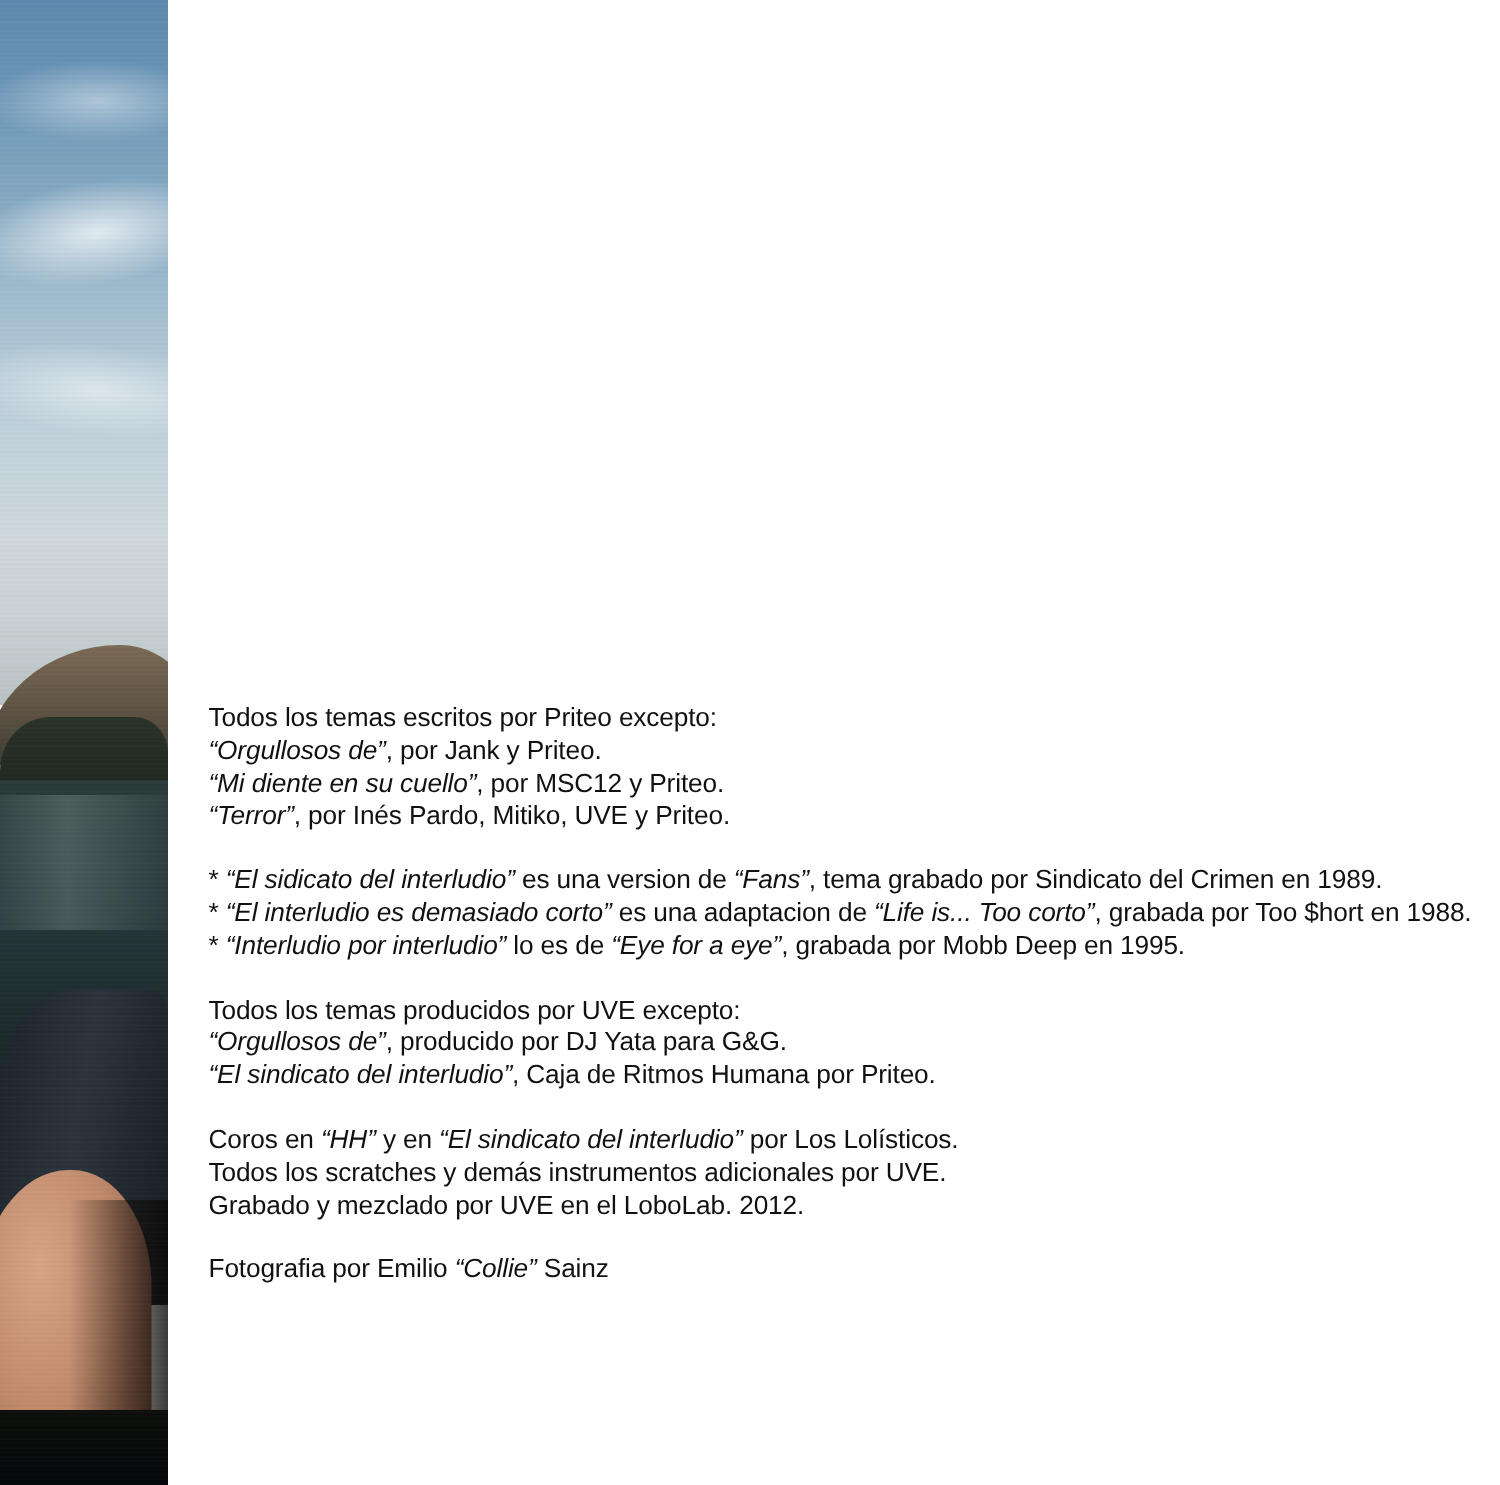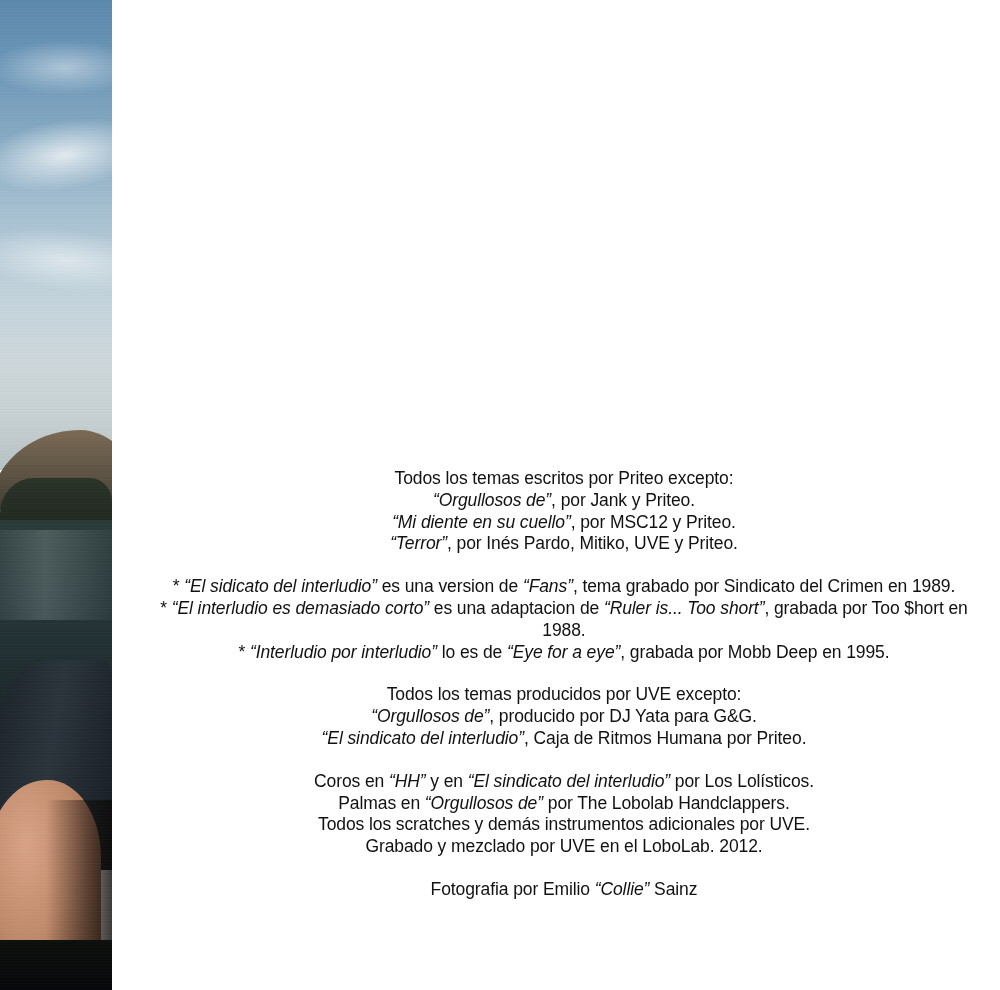--- a/index.html
+++ b/index.html
@@ -121,21 +121,21 @@
   #credits {
     position: absolute;
     left: 139px;
     top: 468px;
     width: 850px;
     color: #111111;
     font-size: 17.5px;
     line-height: 21.8px;
     letter-spacing: -0.1px;
   }
-  .block { margin-bottom: 21px; text-align: center; }
+  .block { margin-bottom: 21px; }
   .line { white-space: pre-wrap; }
   .line i { }
   #footer-block { margin-bottom: 0; }
 </style>
 </head>
 <body>
 
 <div id="page">
 
   <div id="photo-strip">
@@ -157,31 +157,30 @@
 
   <div id="credits">
       <div class="block">
         <div class="line">Todos los temas escritos por Priteo excepto:</div>
         <div class="line"><i>“Orgullosos de”</i>, por Jank y Priteo.</div>
         <div class="line"><i>“Mi diente en su cuello”</i>, por MSC12 y Priteo.</div>
         <div class="line"><i>“Terror”</i>, por Inés Pardo, Mitiko, UVE y Priteo.</div>
       </div>
       <div class="block">
         <div class="line">* <i>“El sidicato del interludio”</i> es una version de <i>“Fans”</i>, tema grabado por Sindicato del Crimen en 1989.</div>
-        <div class="line">* <i>“El interludio es demasiado corto”</i> es una adaptacion de <i>“Ruler is... Too short”</i>, grabada por Too $hort en 1988.</div>
+        <div class="line">* <i>“El interludio es demasiado corto”</i> es una adaptacion de <i>“Life is... Too corto”</i>, grabada por Too $hort en 1988.</div>
         <div class="line">* <i>“Interludio por interludio”</i> lo es de <i>“Eye for a eye”</i>, grabada por Mobb Deep en 1995.</div>
       </div>
       <div class="block">
         <div class="line">Todos los temas producidos por UVE excepto:</div>
         <div class="line"><i>“Orgullosos de”</i>, producido por DJ Yata para G&amp;G.</div>
         <div class="line"><i>“El sindicato del interludio”</i>, Caja de Ritmos Humana por Priteo.</div>
       </div>
       <div class="block">
         <div class="line">Coros en <i>“HH”</i> y en <i>“El sindicato del interludio”</i> por Los Lolísticos.</div>
-        <div class="line">Palmas en <i>“Orgullosos de”</i> por The Lobolab Handclappers.</div>
         <div class="line">Todos los scratches y demás instrumentos adicionales por UVE.</div>
         <div class="line">Grabado y mezclado por UVE en el LoboLab. 2012.</div>
       </div>
       <div class="block" id="footer-block">
         <div class="line">Fotografia por Emilio <i>“Collie”</i> Sainz</div>
       </div>
     </div>
 
 </div>
 

